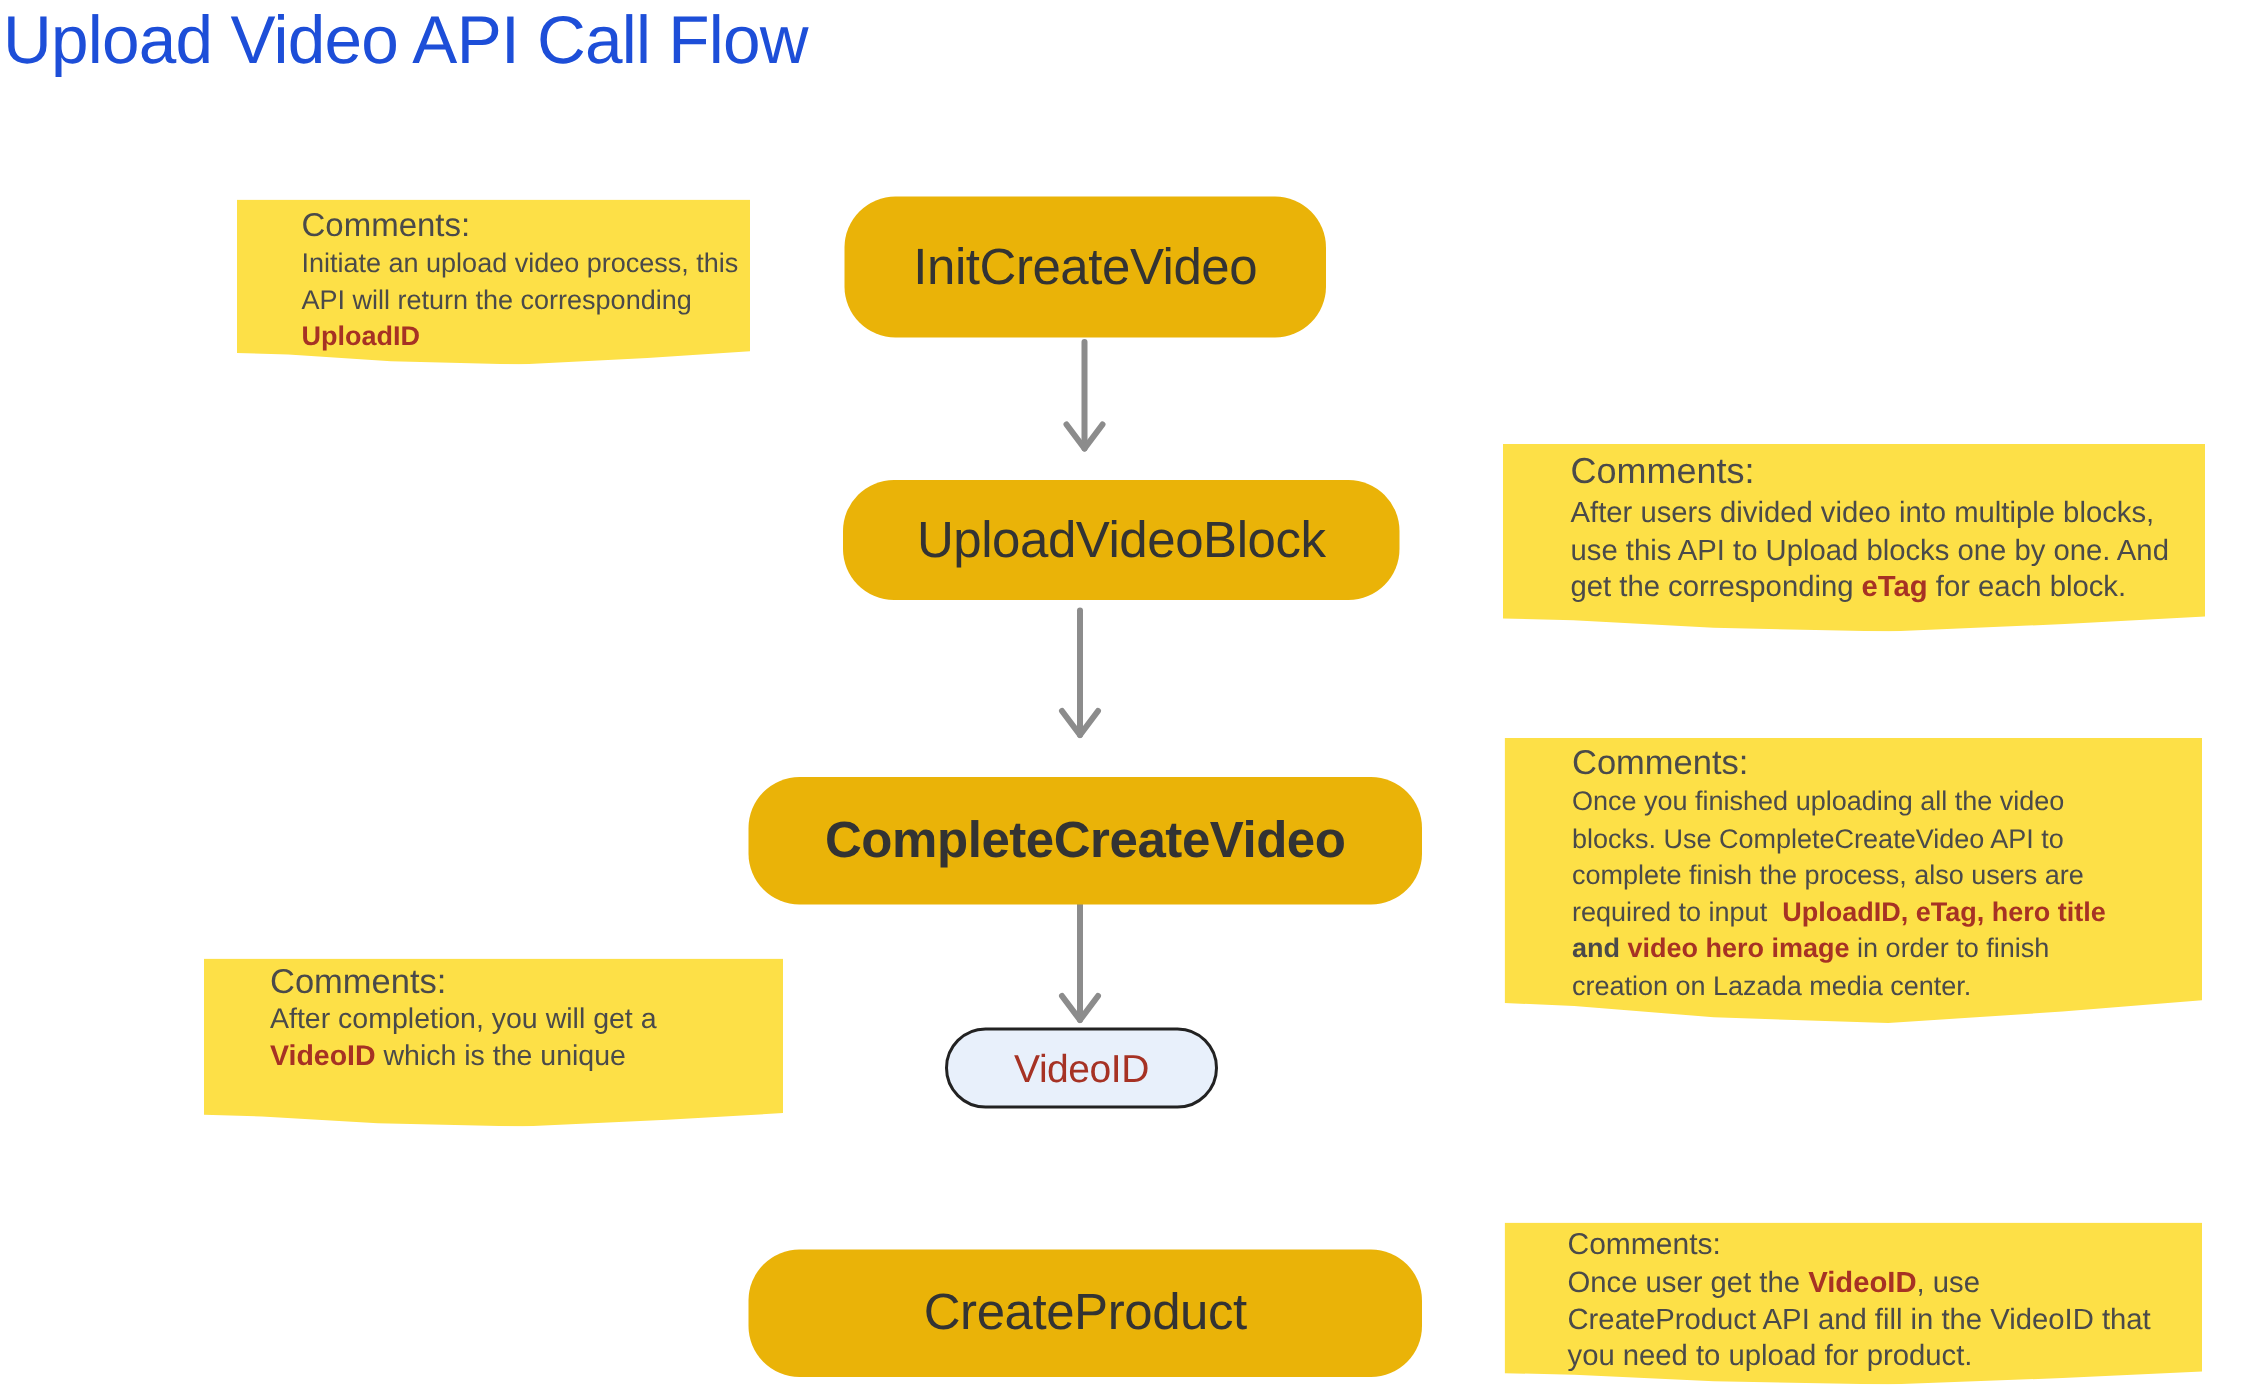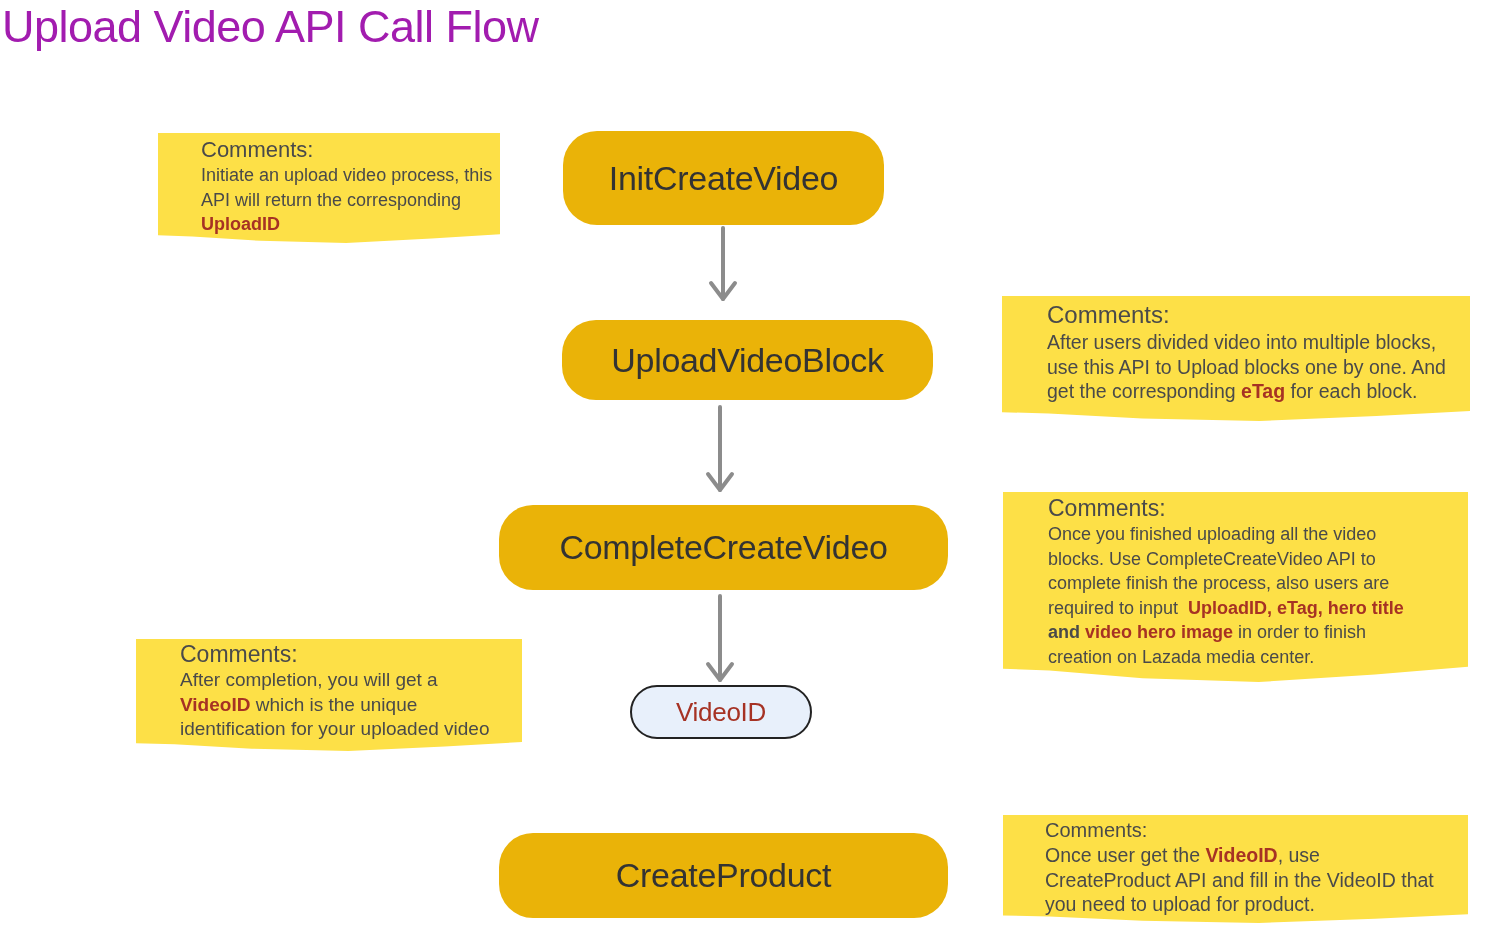--- a/index.html
+++ b/index.html
@@ -1,18 +1,18 @@
 <!DOCTYPE html>
 <html><head>
 <meta charset="utf-8">
 <style>
   html, body { margin: 0; padding: 0; background: #ffffff; }
   body { width: 1500px; height: 926px; position: relative; overflow: hidden;
          font-family: "Liberation Sans", sans-serif; color: #3a3a3a; }
-  .title { position: absolute; left: 2px; top: 2px; font-size: 45px; color: #a21caf;
+  .title { position: absolute; left: 2px; top: 2px; font-size: 45px; color: #1d4ed8;
            letter-spacing: -0.5px; line-height: 50px; }
   .node { position: absolute; background: #eab308; border-radius: 34px;
           display: flex; align-items: center; justify-content: center;
           font-size: 34px; color: #333; letter-spacing: -0.3px; }
   .node.result { background: #e8f0fb; border: 2px solid #222; border-radius: 28px;
                  color: #a63224; font-size: 26px; }
   .comment { position: absolute; background: #fde047; font-size: 18px; line-height: 24.5px;
              color: #4a4a4a; box-sizing: border-box; }
   .comment.wave { clip-path: polygon(0 0, 100% 0, 100% 92%, 80% 96%, 55% 100%, 30% 98%, 10% 94%, 0 93%); }
   .comment .head { font-size: 22px; line-height: 26px; color: #4a4a4a; }
@@ -38,21 +38,21 @@
     </g>
     <g>
       <line x1="720" y1="596" x2="720" y2="680"></line>
       <polyline points="708,664 720,680 732,664"></polyline>
     </g>
   </g>
 </svg>
 
 <div class="node" style="left:563px;top:131px;width:321px;height:94px;">InitCreateVideo</div>
 <div class="node" style="left:562px;top:320px;width:371px;height:80px;">UploadVideoBlock</div>
-<div class="node" style="left:499px;top:505px;width:449px;height:85px;">CompleteCreateVideo</div>
+<div class="node" style="left:499px;top:518px;width:449px;height:85px;font-weight:bold;">CompleteCreateVideo</div>
 <div class="node result" style="left:630px;top:685px;width:178px;height:50px;">VideoID</div>
 <div class="node" style="left:499px;top:833px;width:449px;height:85px;">CreateProduct</div>
 
 <div class="comment wave" style="left:158px;top:133px;width:342px;height:110px;padding:4px 0 0 43px;">
   <div class="head">Comments:</div>
   <div>Initiate an upload video process, this</div>
   <div>API will return the corresponding</div>
   <div><span class="hl">UploadID</span></div>
 </div>
 
@@ -70,21 +70,20 @@
   <div>complete finish the process, also users are</div>
   <div style="white-space:pre;"><span>required to input  </span><span class="hl">UploadID, eTag, hero title</span></div>
   <div style="white-space:pre;"><span class="bd">and </span><span class="hl">video hero image</span><span> in order to finish</span></div>
   <div>creation on Lazada media center.</div>
 </div>
 
 <div class="comment wave" style="left:136px;top:639px;width:386px;height:112px;padding:1px 0 0 44px;font-size:19px;">
   <div class="head" style="font-size:23px;line-height:28px;">Comments:</div>
   <div>After completion, you will get a</div>
   <div><span class="hl">VideoID</span><span> which is the unique</span></div>
-  <div>identification for your uploaded video</div>
 </div>
 
 <div class="comment wave" style="left:1003px;top:815px;width:465px;height:108px;padding:2px 0 0 42px;font-size:19.5px;">
   <div class="head" style="font-size:20px;line-height:26px;">Comments:</div>
   <div><span>Once user get the </span><span class="hl">VideoID</span><span>, use</span></div>
   <div>CreateProduct API and fill in the VideoID that</div>
   <div>you need to upload for product.</div>
 </div>
 
 </body></html>

